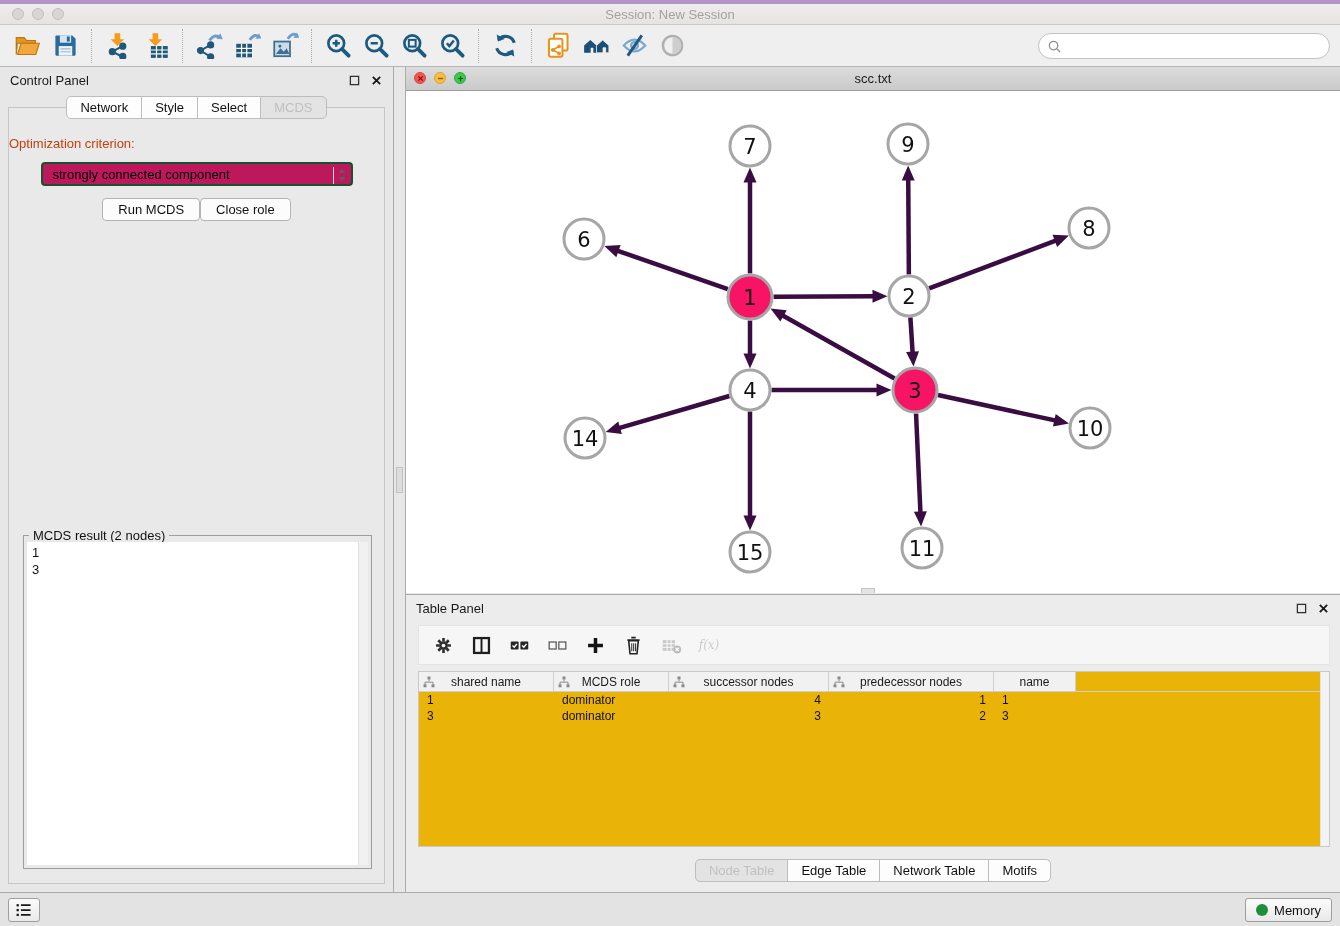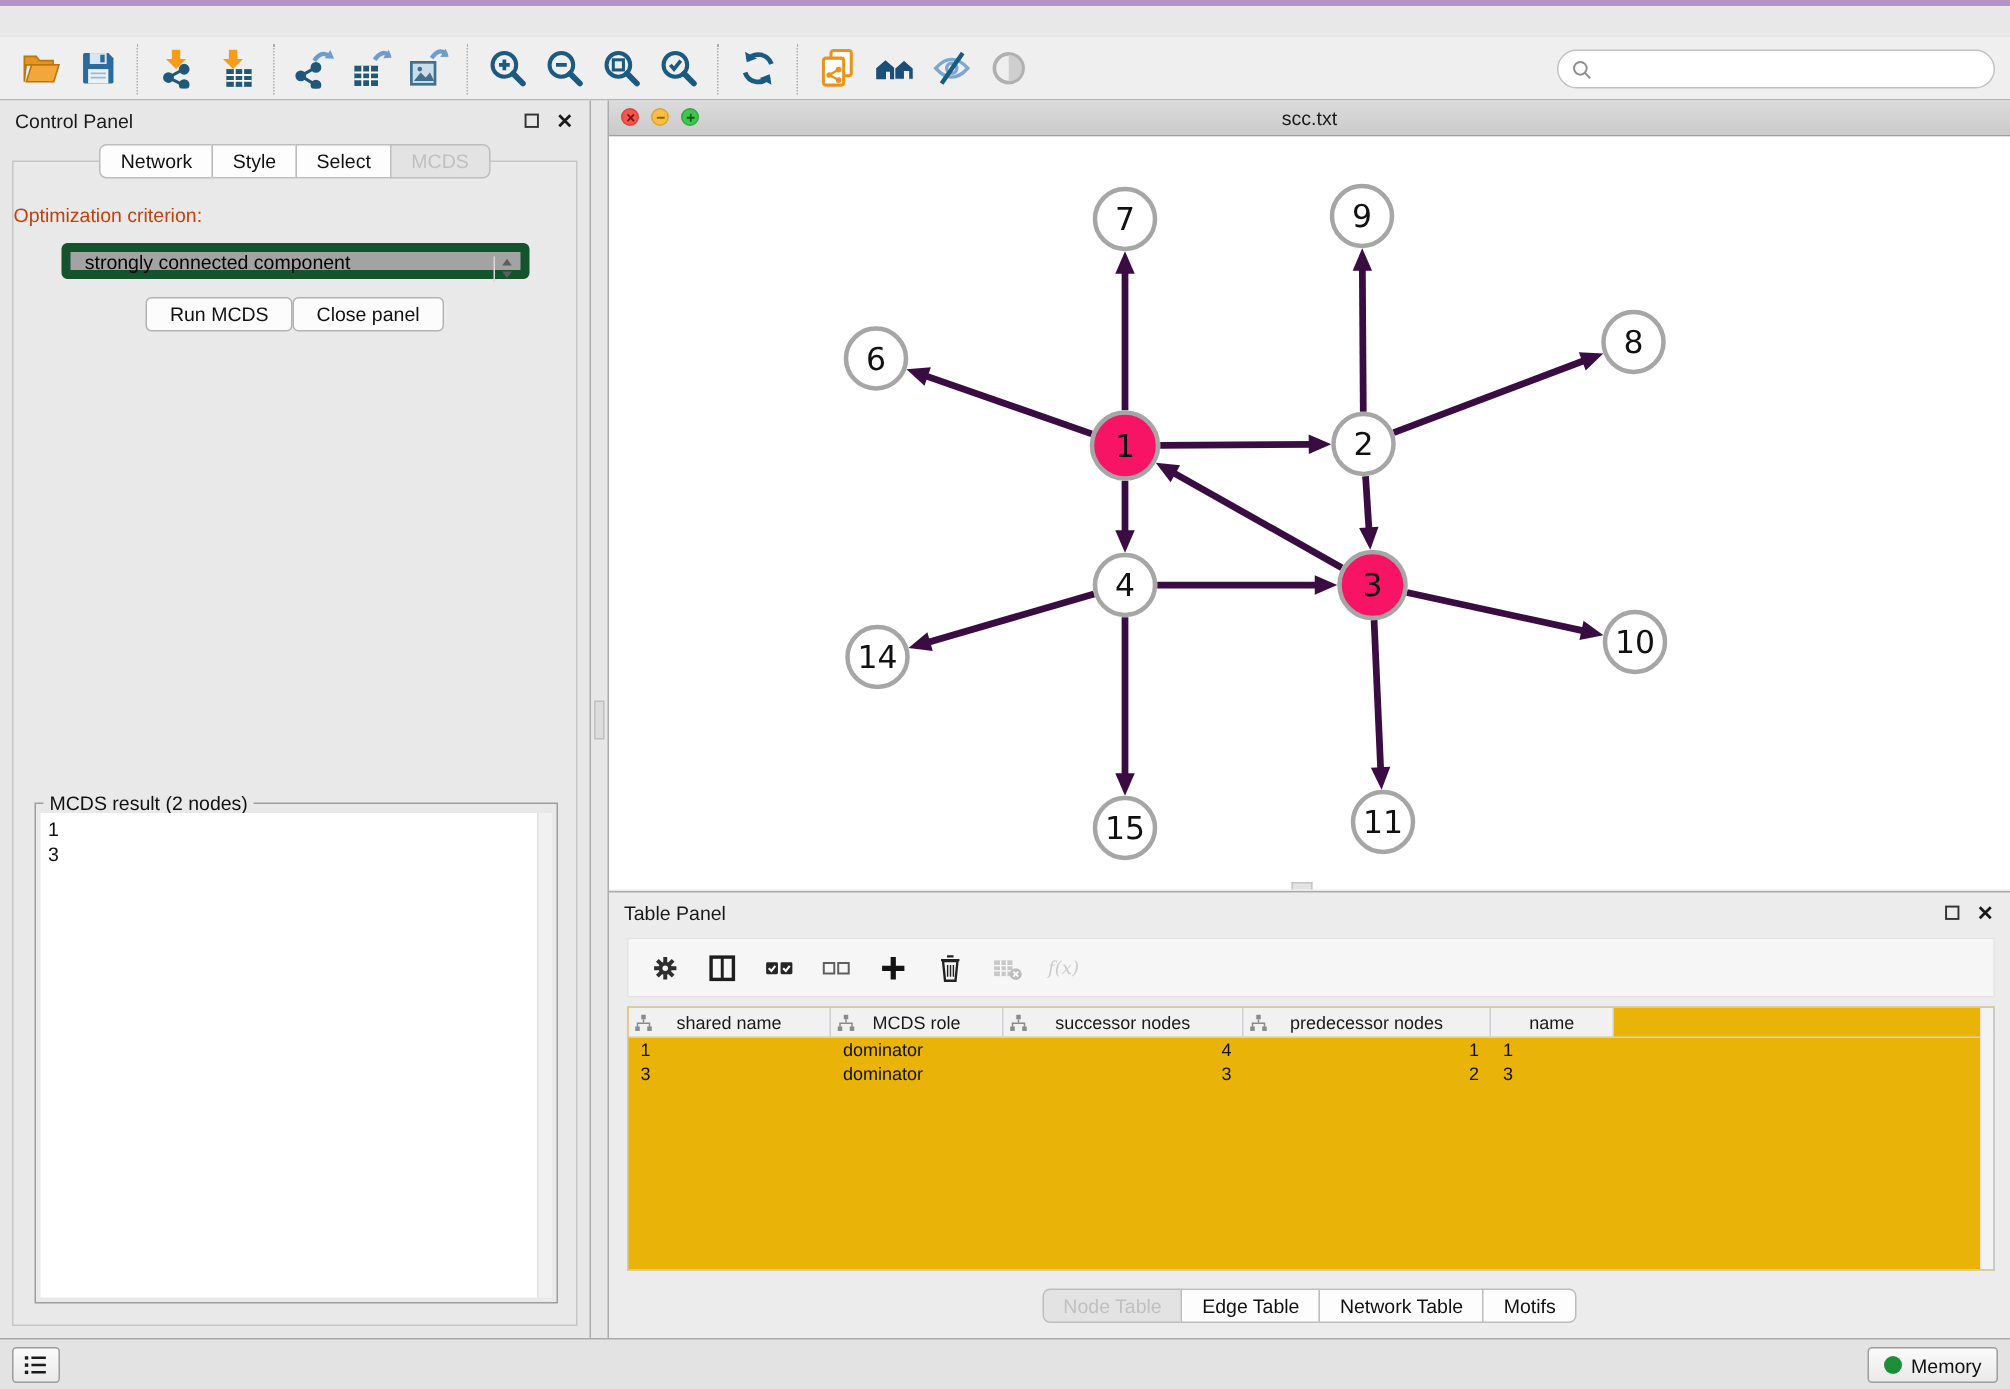--- a/index.html
+++ b/index.html
@@ -45,22 +45,22 @@
   .tab:first-child { border-radius:5px 0 0 5px; margin-left:0; }
   .tab:last-child { border-radius:0 5px 5px 0; }
   .tab.selected { background:#E3E3E3; color:#C0C0C0; }
 
   
   #control-panel { position:absolute; left:0; top:67px; width:394px; height:825px; background:#E7E7E7;
     border-right:1px solid #ABABAB; }
   #cp-frame { position:absolute; left:8px; right:8px; top:40px; bottom:8px; border:1px solid #C6C6C6; background:#E9E9E9; }
   #cp-tabs { position:absolute; top:29px; left:0; right:0; }
   #opt-label { text-align:left; margin-top:28px; font-size:13px; color:#c2410c; }
-  #criterion-select { position:relative; width:312px; height:24px; margin:11px auto 4px auto; background:#a3a3a3;
-    border:6px solid #14532d; border-radius:4px; font-size:13px; display:flex; align-items:center;
+  #criterion-select { position:relative; width:312px; height:24px; margin:11px auto 4px auto; background:#be185d;
+    border:2px solid #14532d; border-radius:4px; font-size:13px; display:flex; align-items:center;
     padding:0 26px 0 10px; cursor:pointer; }
   #criterion-select .chev { position:absolute; right:4px; top:3px; width:14px; height:17px; border-left:1px solid #D8D8D8; padding-left:3px; }
   .btnrow { display:flex; justify-content:center; margin-top:12px; }
   .pushbtn { font-size:13px; padding:3px 15px; background:#FCFCFC; border:1px solid #B3B3B3; border-radius:4px; cursor:pointer; color:#111; }
   #result-group { position:absolute; left:14px; right:12px; top:427px; bottom:14px; border:1px solid #9E9E9E; }
   #result-title { position:absolute; top:-8px; left:5px; background:#E9E9E9; padding:0 4px; font-size:13px; color:#111; }
   #result-list { position:absolute; left:3px; right:13px; top:6px; bottom:3px; background:#FFFFFF; overflow:hidden;
     font-size:13px; color:#111; padding:2px 5px; }
   #result-scroll { position:absolute; right:3px; top:6px; bottom:3px; width:10px; background:#F1F1F1; border-left:1px solid #E0E0E0; }
   .result-item { line-height:17px; }
@@ -108,20 +108,28 @@
     border:1px solid #9E9E9E; border-radius:3px; display:flex; align-items:center; gap:6px; padding:0 10px;
     font-size:13px; color:#111; cursor:pointer; }
   #memory-dot { width:12px; height:12px; border-radius:50%; background:#1E8E3A; }
 </style>
 </head>
 <body>
 
 <div id="app">
   <div id="top-accent"></div>
 
+  <div id="titlebar">
+    <div class="lights">
+      <div class="light"></div>
+      <div class="light"></div>
+      <div class="light"></div>
+    </div>
+    <div class="tb-title">Session: New Session</div>
+  </div>
 
   <div id="toolbar">
     <div class="tools">
         <button class="tool">
           <svg viewBox="0 0 24 24">
             <path d="M2 20V5h7l2 2.5h8V10H3z" fill="#E8931C" stroke="#B9770E" stroke-width="1"></path>
             <path d="M3.2 20l3.1-10h16.2l-3.1 10z" fill="#F3A63C" stroke="#B9770E" stroke-width="1"></path>
           </svg>
         </button>
         <button class="tool">
@@ -282,21 +290,21 @@
       <div id="opt-label">Optimization criterion:</div>
       <div id="criterion-select">
         <span>strongly connected component</span>
         <span class="chev"><svg viewBox="0 0 10 16">
               <path d="M5 1.5l3.2 4.5H1.8z" fill="#5E5E5E"></path>
               <path d="M5 14.5l3.2-4.5H1.8z" fill="#5E5E5E"></path>
             </svg></span>
       </div>
       <div class="btnrow">
         <button class="pushbtn">Run MCDS</button>
-        <button class="pushbtn">Close panel</button>
+        <button class="pushbtn">Close role</button>
       </div>
       <div id="result-group">
         <span id="result-title">MCDS result (2 nodes)</span>
         <div id="result-list">
             <div class="result-item">1</div>
             <div class="result-item">3</div>
           </div>
         <div id="result-scroll"></div>
       </div>
     </div>

